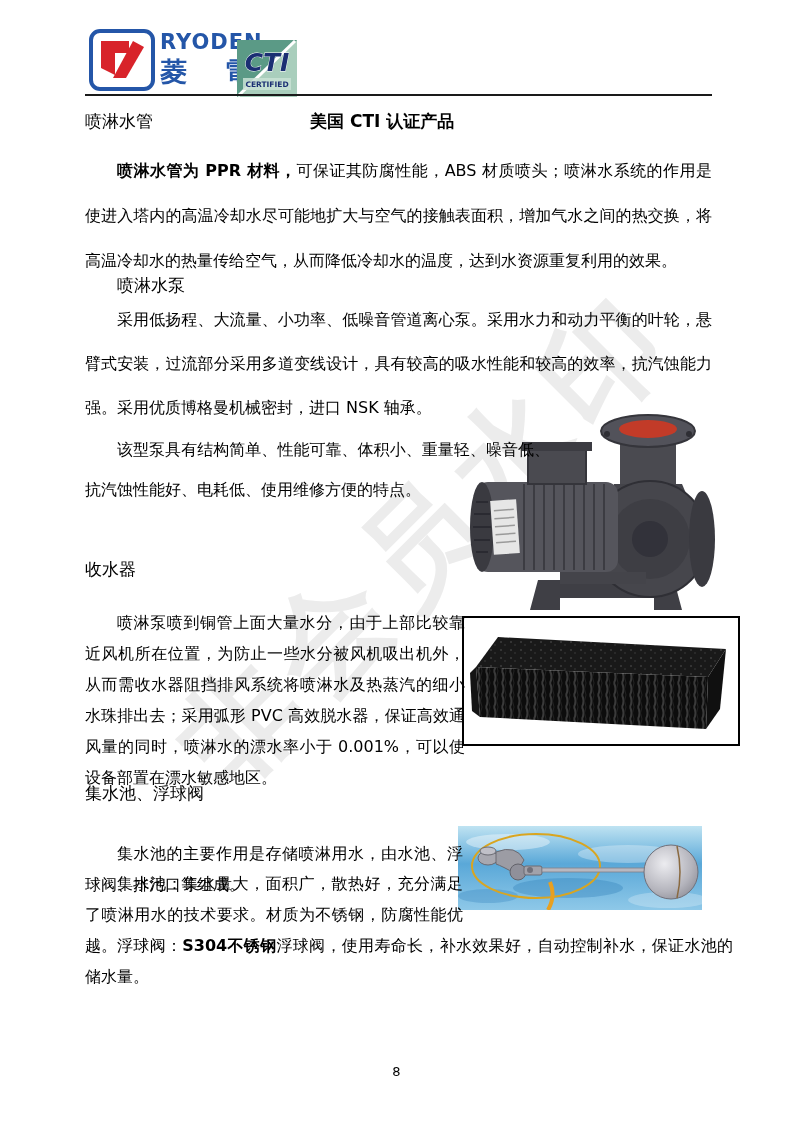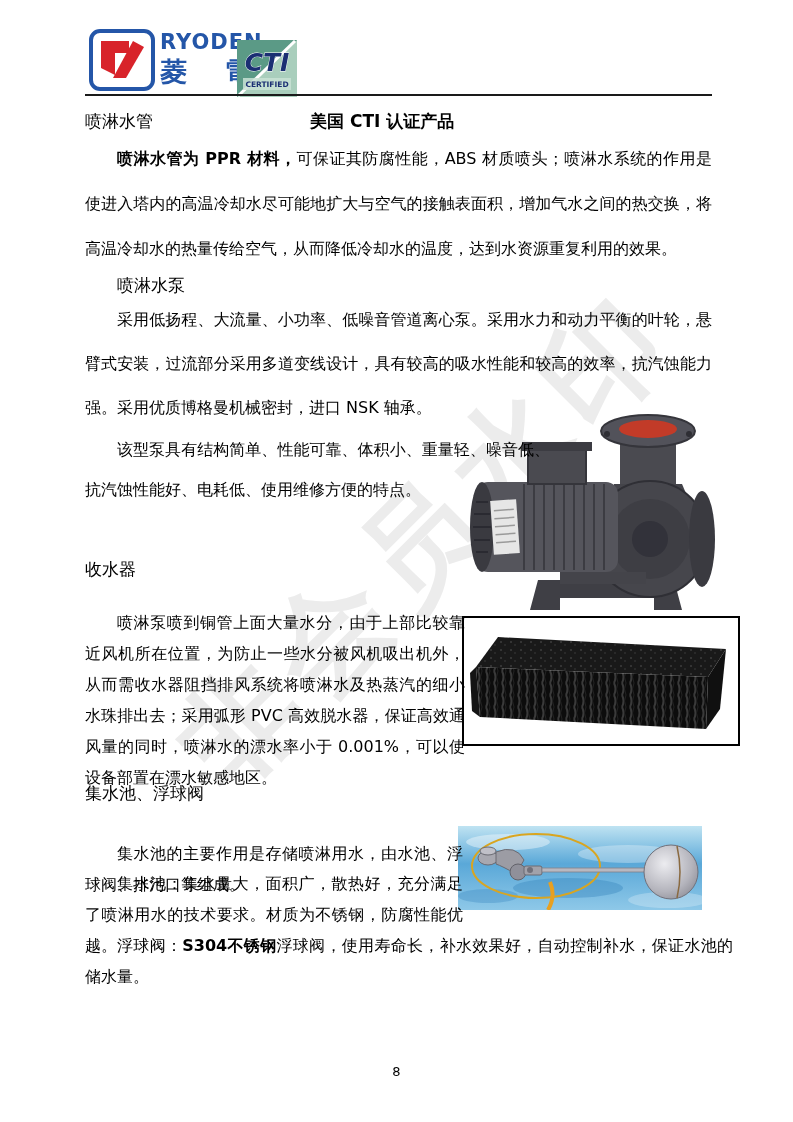--- a/index.html
+++ b/index.html
@@ -50,21 +50,21 @@
     <line x1="58" y1="1" x2="1" y2="56" stroke="#ffffff" stroke-width="3"></line>
     <text x="30" y="31" text-anchor="middle" font-size="25" font-weight="bold" font-style="italic" fill="#1b2f73" stroke="#ffffff" stroke-width="0.8" paint-order="stroke">CTI</text>
     <rect x="6" y="38" width="48" height="12" fill="#c9e2d5" opacity="0.85"></rect>
     <text x="30" y="47" text-anchor="middle" font-size="7.5" font-weight="bold" fill="#1b2f73">CERTIFIED</text>
   </svg>
 
   <div class="abs z-text header-title">美国 CTI 认证产品</div>
   <div class="abs z-text header-rule"></div>
 
   <div class="abs z-text sec-heading" style="left:85px;top:110px">喷淋水管</div>
-  <div class="abs z-text para indent" style="left:85px;top:136px;width:627px;line-height:45px"><span class="b">喷淋水管为 PPR 材料，</span><span>可保证其防腐性能，ABS 材质喷头；喷淋水系统的作用是使进入塔内的高温冷却水尽可能地扩大与空气的接触表面积，增加气水之间的热交换，将高温冷却水的热量传给空气，从而降低冷却水的温度，达到水资源重复利用的效果。</span></div>
+  <div class="abs z-text para indent" style="left:85px;top:148px;width:627px;line-height:45px"><span class="b">喷淋水管为 PPR 材料，</span><span>可保证其防腐性能，ABS 材质喷头；喷淋水系统的作用是使进入塔内的高温冷却水尽可能地扩大与空气的接触表面积，增加气水之间的热交换，将高温冷却水的热量传给空气，从而降低冷却水的温度，达到水资源重复利用的效果。</span></div>
 
   <div class="abs z-text sec-heading" style="left:117px;top:274px">喷淋水泵</div>
   <div class="abs z-text para indent" style="left:85px;top:298px;width:627px;line-height:44px">采用低扬程、大流量、小功率、低噪音管道离心泵。采用水力和动力平衡的叶轮，悬臂式安装，过流部分采用多道变线设计，具有较高的吸水性能和较高的效率，抗汽蚀能力强。采用优质博格曼机械密封，进口 NSK 轴承。</div>
   <div class="abs z-text para indent" style="left:85px;top:430px;width:465px;line-height:40px">该型泵具有结构简单、性能可靠、体积小、重量轻、噪音低、抗汽蚀性能好、电耗低、使用维修方便的特点。</div>
 
   <svg class="abs z-photo" style="left:468px;top:384px" width="248" height="235" viewBox="0 0 248 235">
 
     <path d="M70,196 L206,196 L214,226 L186,226 L186,214 L92,214 L92,226 L62,226 Z" fill="#3f3f45"></path>
 
     <rect x="152" y="48" width="56" height="62" fill="#4a4a50"></rect>

